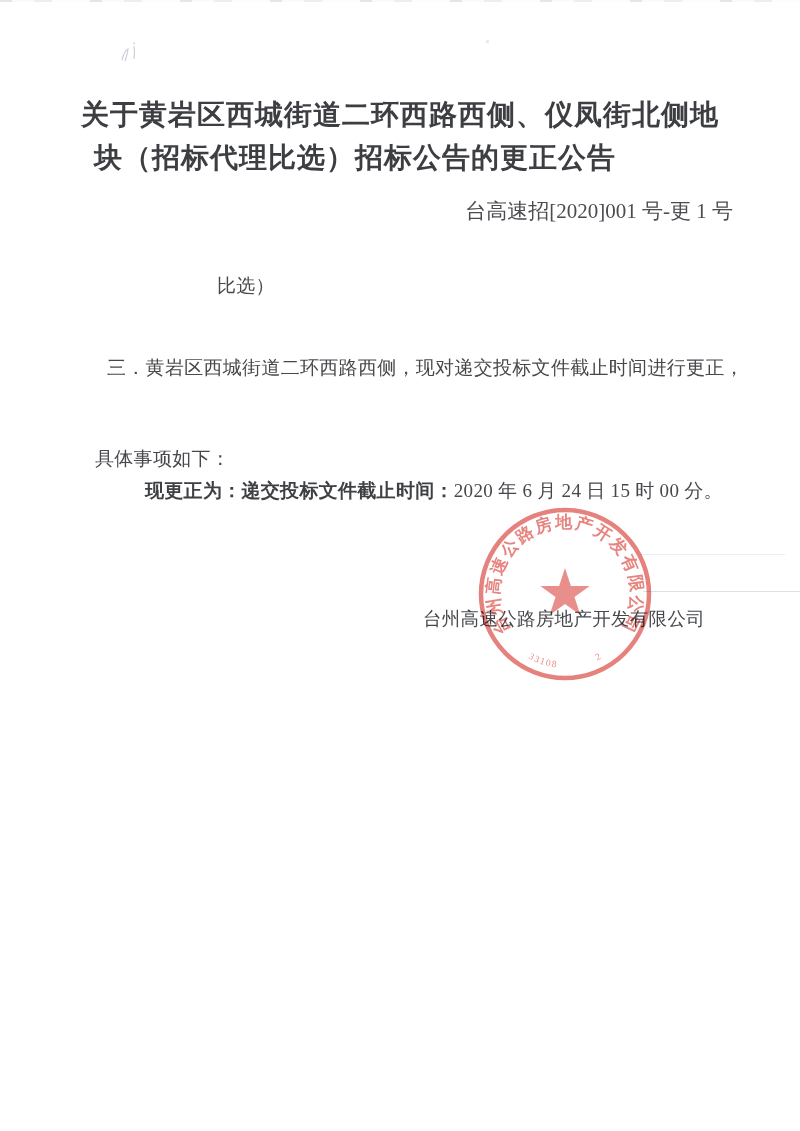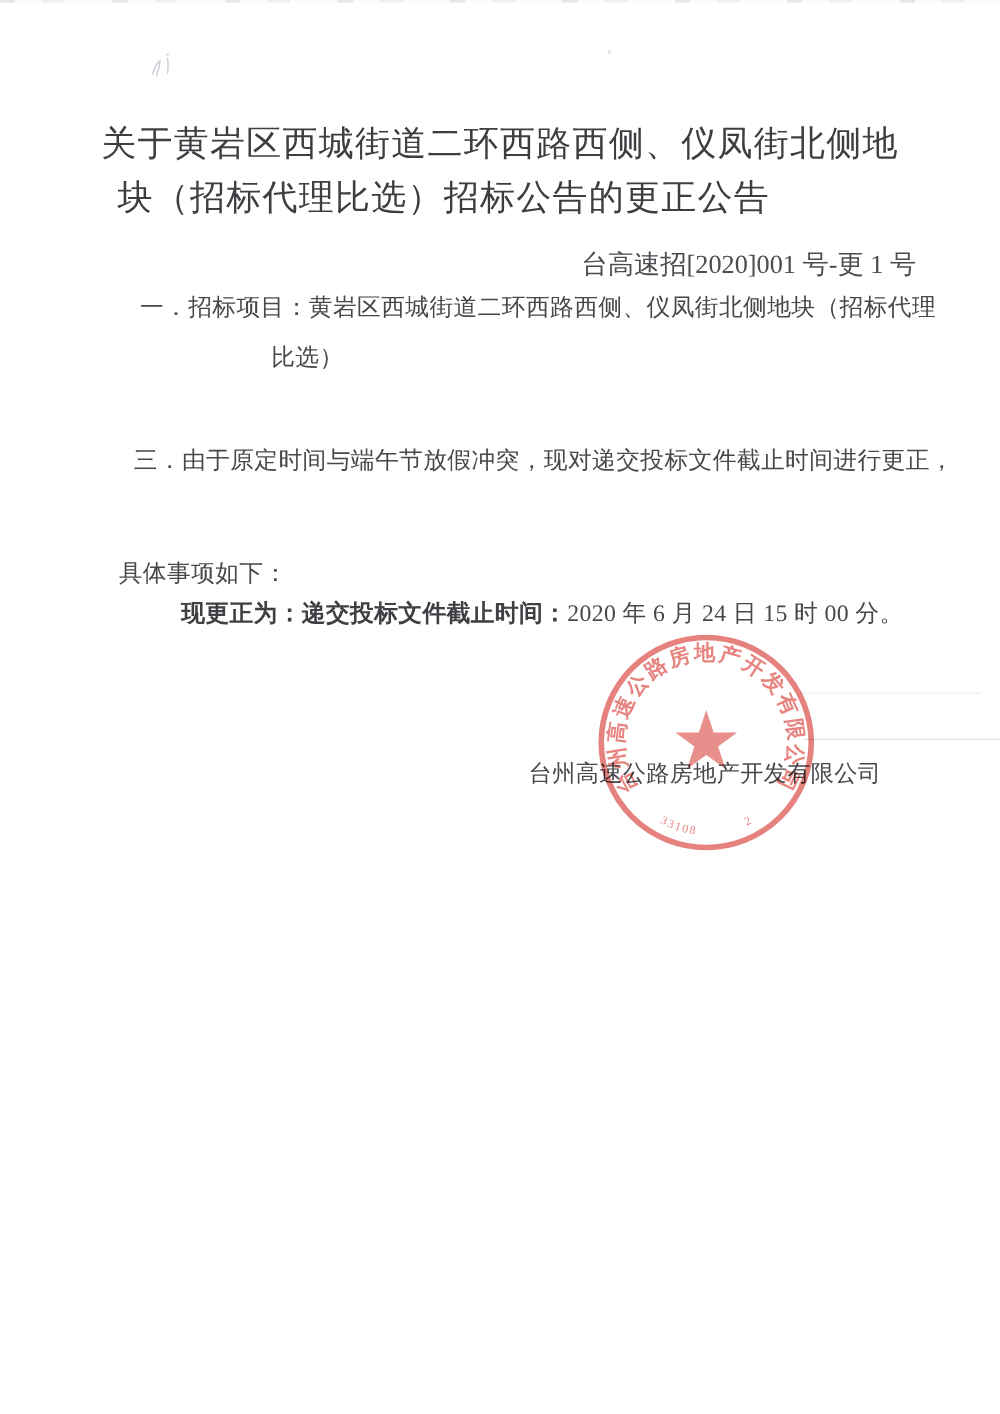--- a/index.html
+++ b/index.html
@@ -14,21 +14,21 @@
   }
   .scan-top-edge {
     position: absolute; top: 0; left: 0; width: 100%; height: 2px;
     background: repeating-linear-gradient(90deg,
       #c9ccd1 0 12px, #f4f5f7 12px 34px, #dadde1 34px 52px, #f8f9fa 52px 90px);
     opacity: .5;
   }
   .pencil-mark { position: absolute; left: 112px; top: 30px; opacity: .45; }
   .title-line {
     position: absolute; left: 0; width: 800px; text-align: center;
-    font-weight: normal; font-size: 28px; color: #3c3e42;
+    font-weight: bold; font-size: 28px; color: #3c3e42;
     letter-spacing: 1px; white-space: nowrap;
   }
   .t1 { top: 96px; }
   .t2 { top: 139px; transform: translateX(-45px); }
   .doc-number {
     position: absolute; top: 197px; right: 67px;
     font-size: 21px; white-space: nowrap; color: #4a4c50;
   }
   .line {
     position: absolute; font-size: 19px; letter-spacing: .3px;
@@ -64,23 +64,22 @@
   <svg class="pencil-mark" width="44" height="44" viewBox="0 0 44 44">
     <path d="M10 30 q 2 -9 6 -11 q -1 7 -3 12" fill="none" stroke="#8e97b4" stroke-width="1.2"></path>
     <path d="M22 16 q 1 6 0 13 M21 14 l 2 -1" fill="none" stroke="#8e97b4" stroke-width="1.2"></path>
   </svg>
 
   <div class="title-line t1">关于黄岩区西城街道二环西路西侧、仪凤街北侧地</div>
   <div class="title-line t2">块（招标代理比选）招标公告的更正公告</div>
 
   <div class="doc-number">台高速招[2020]001 号-更 1 号</div>
 
-  <div class="line l-item1">一．招标项目：黄岩区西城街道二环西路西侧、仪凤街北侧地块（招标代理</div>
   <div class="line l-item1cont">比选）</div>
-  <div class="line l-item3">三．由于原定时间与端午节放假冲突，现对递交投标文件截止时间进行更正，</div>
+  <div class="line l-item3">三．黄岩区西城街道二环西路西侧，现对递交投标文件截止时间进行更正，</div>
   <div class="line l-item3cont">具体事项如下：</div>
 
   <div class="line l-corr2">
     <span class="b">现更正为：递交投标文件截止时间：</span><span>2020 年 6 月 24 日 15 时 00 分。</span>
   </div>
 
   <div class="line l-company">台州高速公路房地产开发有限公司</div>
 
   <div class="streak streak1"></div>
   <div class="streak streak2"></div>

